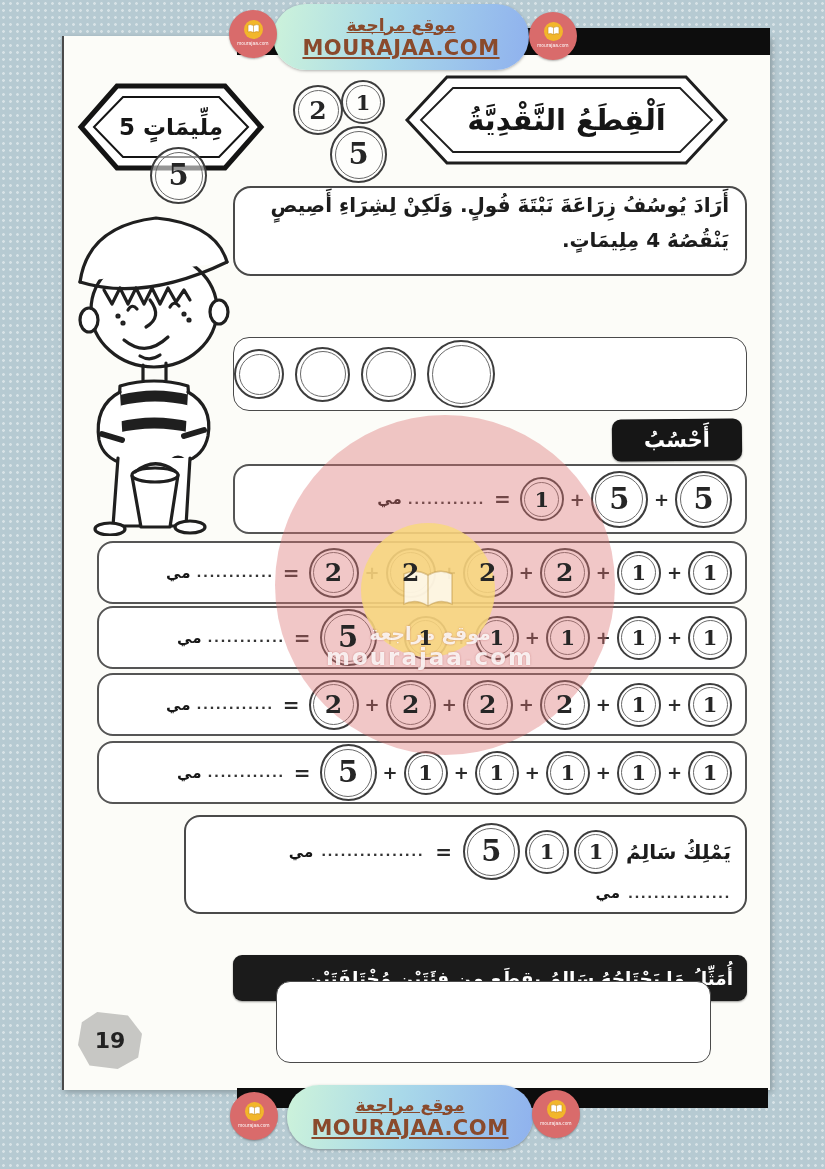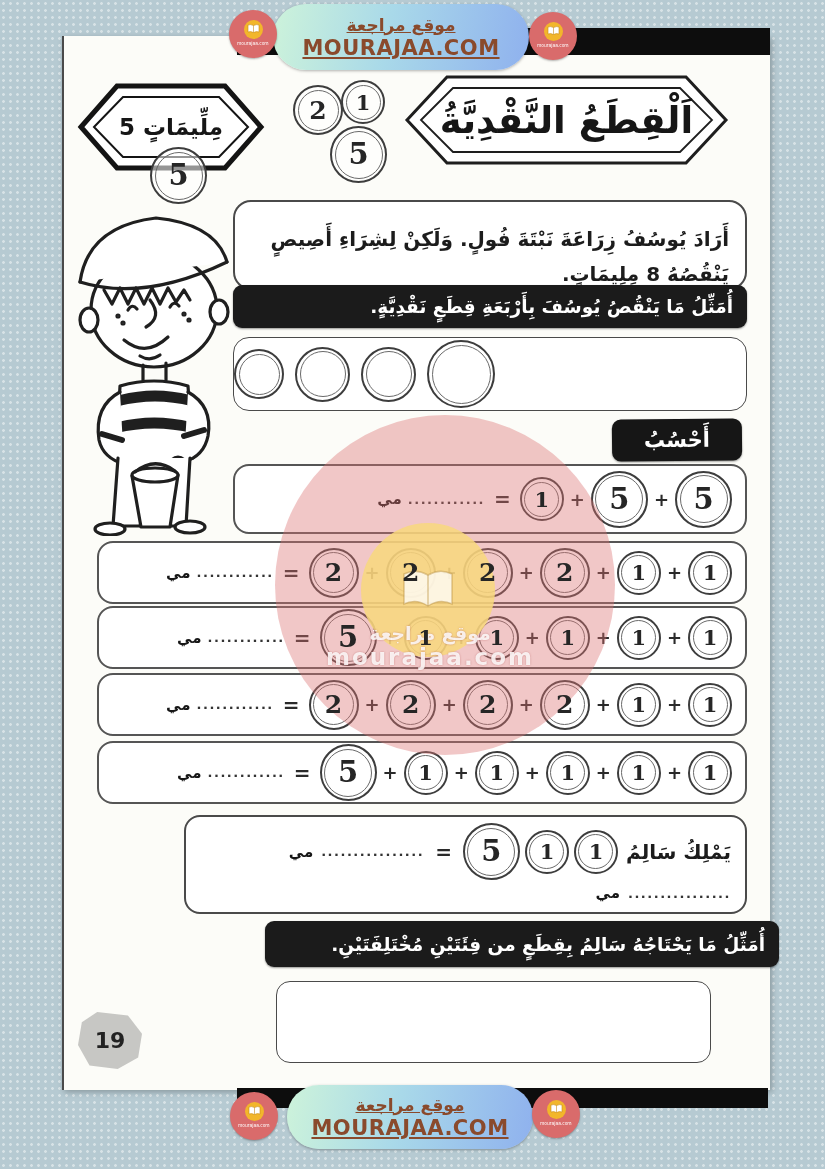--- a/index.html
+++ b/index.html
@@ -38,43 +38,43 @@
   }
   .badge .yc { width:19px; height:19px; border-radius:50%; background:#f2b62b;
     display:flex; align-items:center; justify-content:center; }
   .badge .yc svg { display:block; }
   .badge .bt { color:#fff; font-size:8px; transform:scale(.55); white-space:nowrap; line-height:1.1; text-align:center; }
 
   
   .hex { position:absolute;text-align:right; }
   .hex .hx-label { position:absolute; inset:0; display:flex; align-items:center;
     justify-content:center; font-weight:bold; color:#161616; }
-  .hex-title .hx-label { font-size:37px; }
+  .hex-title .hx-label { font-size:29px; }
   .hex-unit .hx-label { font-size:23px; }
 
   
   .coin { position:relative; display:inline-flex; align-items:center; justify-content:center;
     border:2.5px solid #3d3d3d; border-radius:50%; background:rgba(255,255,255,.55); flex:none; }
   .coin::after { content:''; position:absolute; inset:2.5px; border:1.5px solid #6a6a6a; border-radius:50%; }
   .coin .cd { font-family:"DejaVu Serif", serif; font-weight:bold; color:#262626; line-height:1; z-index:1; }
   .v1 { width:44px; height:44px; } .v1 .cd { font-size:21px; }
   .v2 { width:50px; height:50px; } .v2 .cd { font-size:25px; }
   .v5 { width:57px; height:57px; } .v5 .cd { font-size:29px; }
   .empty-s { width:50px; height:50px; } .empty-m { width:55px; height:55px; } .empty-l { width:68px; height:68px; }
   .abs { position:absolute; }
 
   
   .rbox { position:absolute; border:2px solid #4a4a4a; border-radius:18px; background:#fff; }
-  .problem-box { left:233px; top:200px; width:514px; height:90px; padding:20px 16px 0 10px;
+  .problem-box { left:233px; top:186px; width:514px; height:90px; padding:0 16px 0 10px;
     text-align:right; font-weight:bold; font-size:20px; line-height:1.75; color:#1c1c1c; direction:rtl; }
   .banner { position:absolute; background:#1b1b1b; color:#fff; border-radius:9px;
     display:flex; align-items:center; direction:rtl; padding:0 14px;
     font-weight:bold; font-size:18.5px; box-shadow:0 1px 2px rgba(0,0,0,.4); }
   .banner1 { left:233px; top:285px; width:514px; height:43px; }
-  .banner2 { left:233px; top:921px; width:514px; height:46px;margin-left:32px; }
+  .banner2 { left:233px; top:955px; width:514px; height:46px; }
 
   .empty-coins { left:233px; top:337px; width:514px; height:74px; border-radius:16px;
     border-width:1.8px; display:flex; align-items:center; gap:11px; padding-right:138px; direction:ltr; }
 
   .compute { position:absolute; left:612px; top:419px; width:130px; height:42px;
     background:#161616; color:#fff; border-radius:9px; display:flex; align-items:center;
     justify-content:center; font-weight:bold; font-size:21px; transform:rotate(-.6deg);
     box-shadow:0 1px 2px rgba(0,0,0,.4); }
 
   .eqbox { position:absolute; border:2px solid #555; border-radius:16px; background:#fff;
@@ -200,26 +200,23 @@
     <path d="M52 262 L 47 330 H 74 L 84 292 L 94 330 H 120 L 124 262" fill="#fff"></path>
     <ellipse cx="44" cy="333" rx="15" ry="6" fill="#fff"></ellipse>
     <ellipse cx="124" cy="331" rx="15" ry="6" fill="#fff"></ellipse>
     <path d="M66 280 L 75 331 H 104 L 112 279" fill="#fff"></path>
     <ellipse cx="89" cy="279" rx="23" ry="7" fill="#fff"></ellipse>
     <path d="M69 276 Q 89 260 109 275"></path>
   </svg>
 
   <div class="rbox problem-box">
     <div>أَرَادَ يُوسُفُ زِرَاعَةَ نَبْتَةَ فُولٍ. وَلَكِنْ لِشِرَاءِ أَصِيصٍ</div>
-    <div>يَنْقُصُهُ 8 مِلِيمَاتٍ.</div>
-  </div>
-
-  <div class="banner banner1">
-    <span>أُمَثِّلُ مَا يَنْقُصُ يُوسُفَ بِأَرْبَعَةِ قِطَعٍ نَقْدِيَّةٍ.</span>
-  </div>
+    <div>يَنْقُصُهُ 4 مِلِيمَاتٍ.</div>
+  </div>
+
 
   <div class="rbox empty-coins">
       <span class="coin empty-s"></span>
       <span class="coin empty-m"></span>
       <span class="coin empty-m"></span>
       <span class="coin empty-l"></span>
     </div>
 
   <div class="compute">أَحْسُبُ</div>
 

